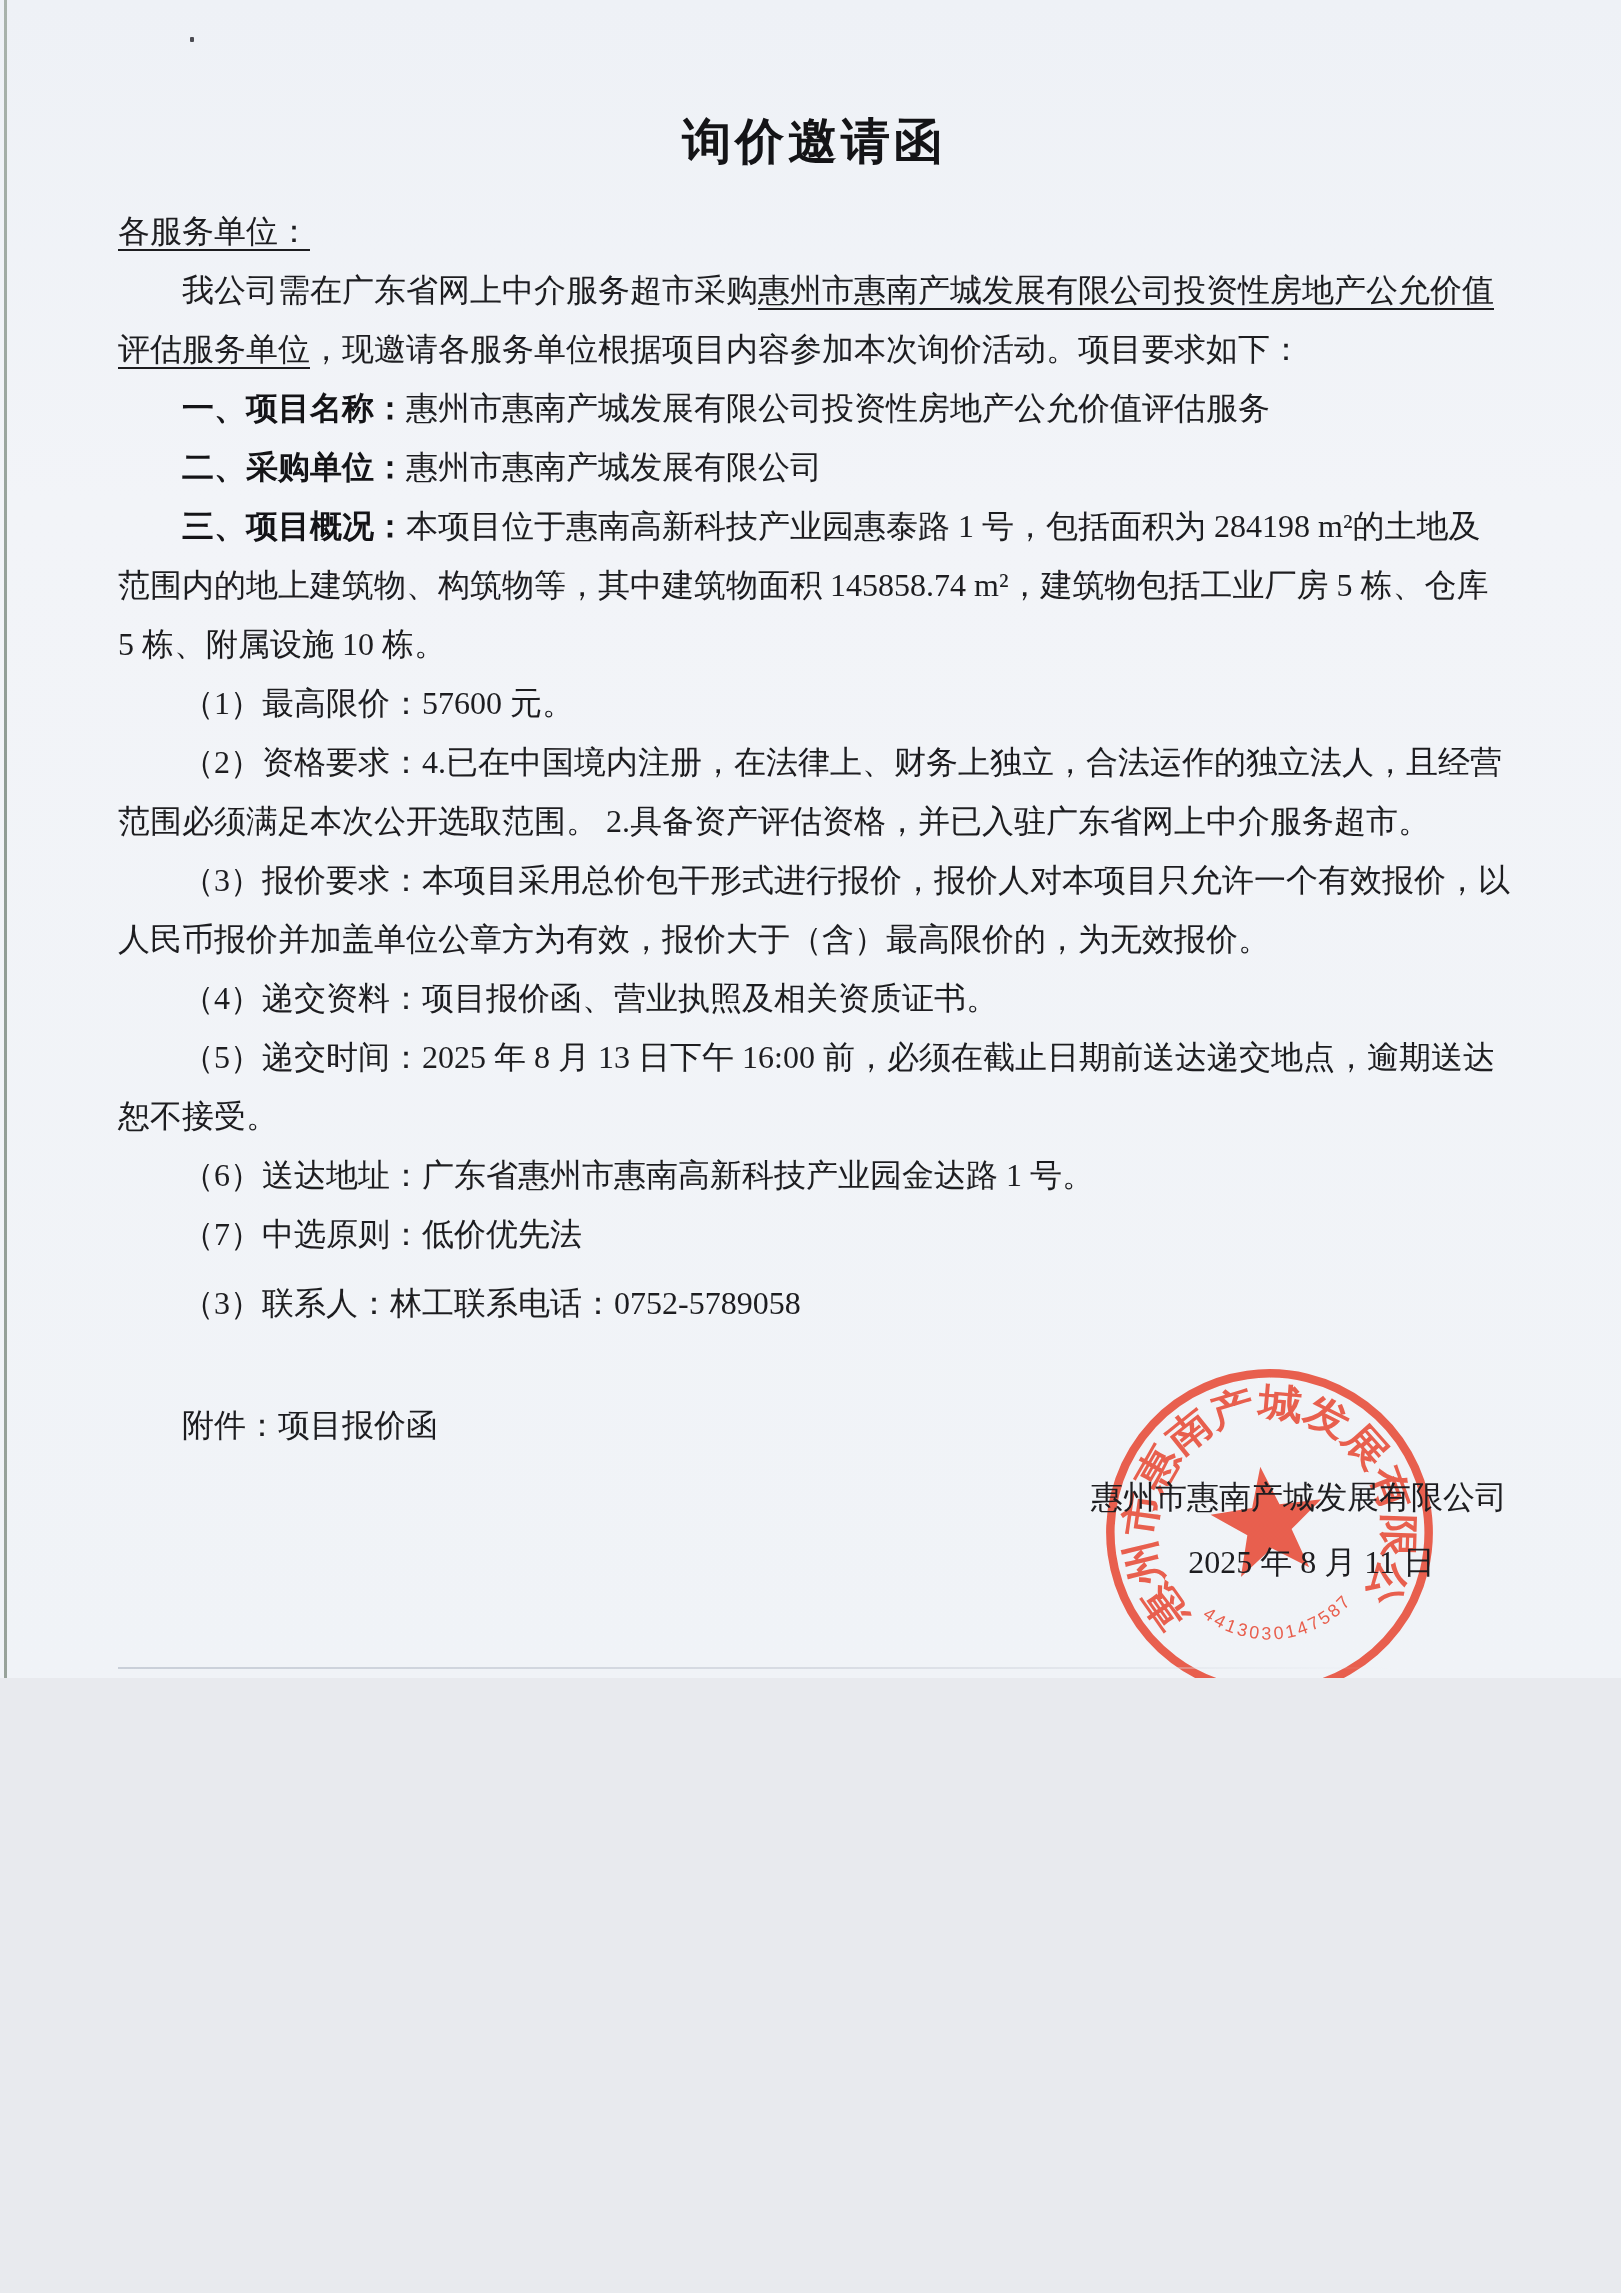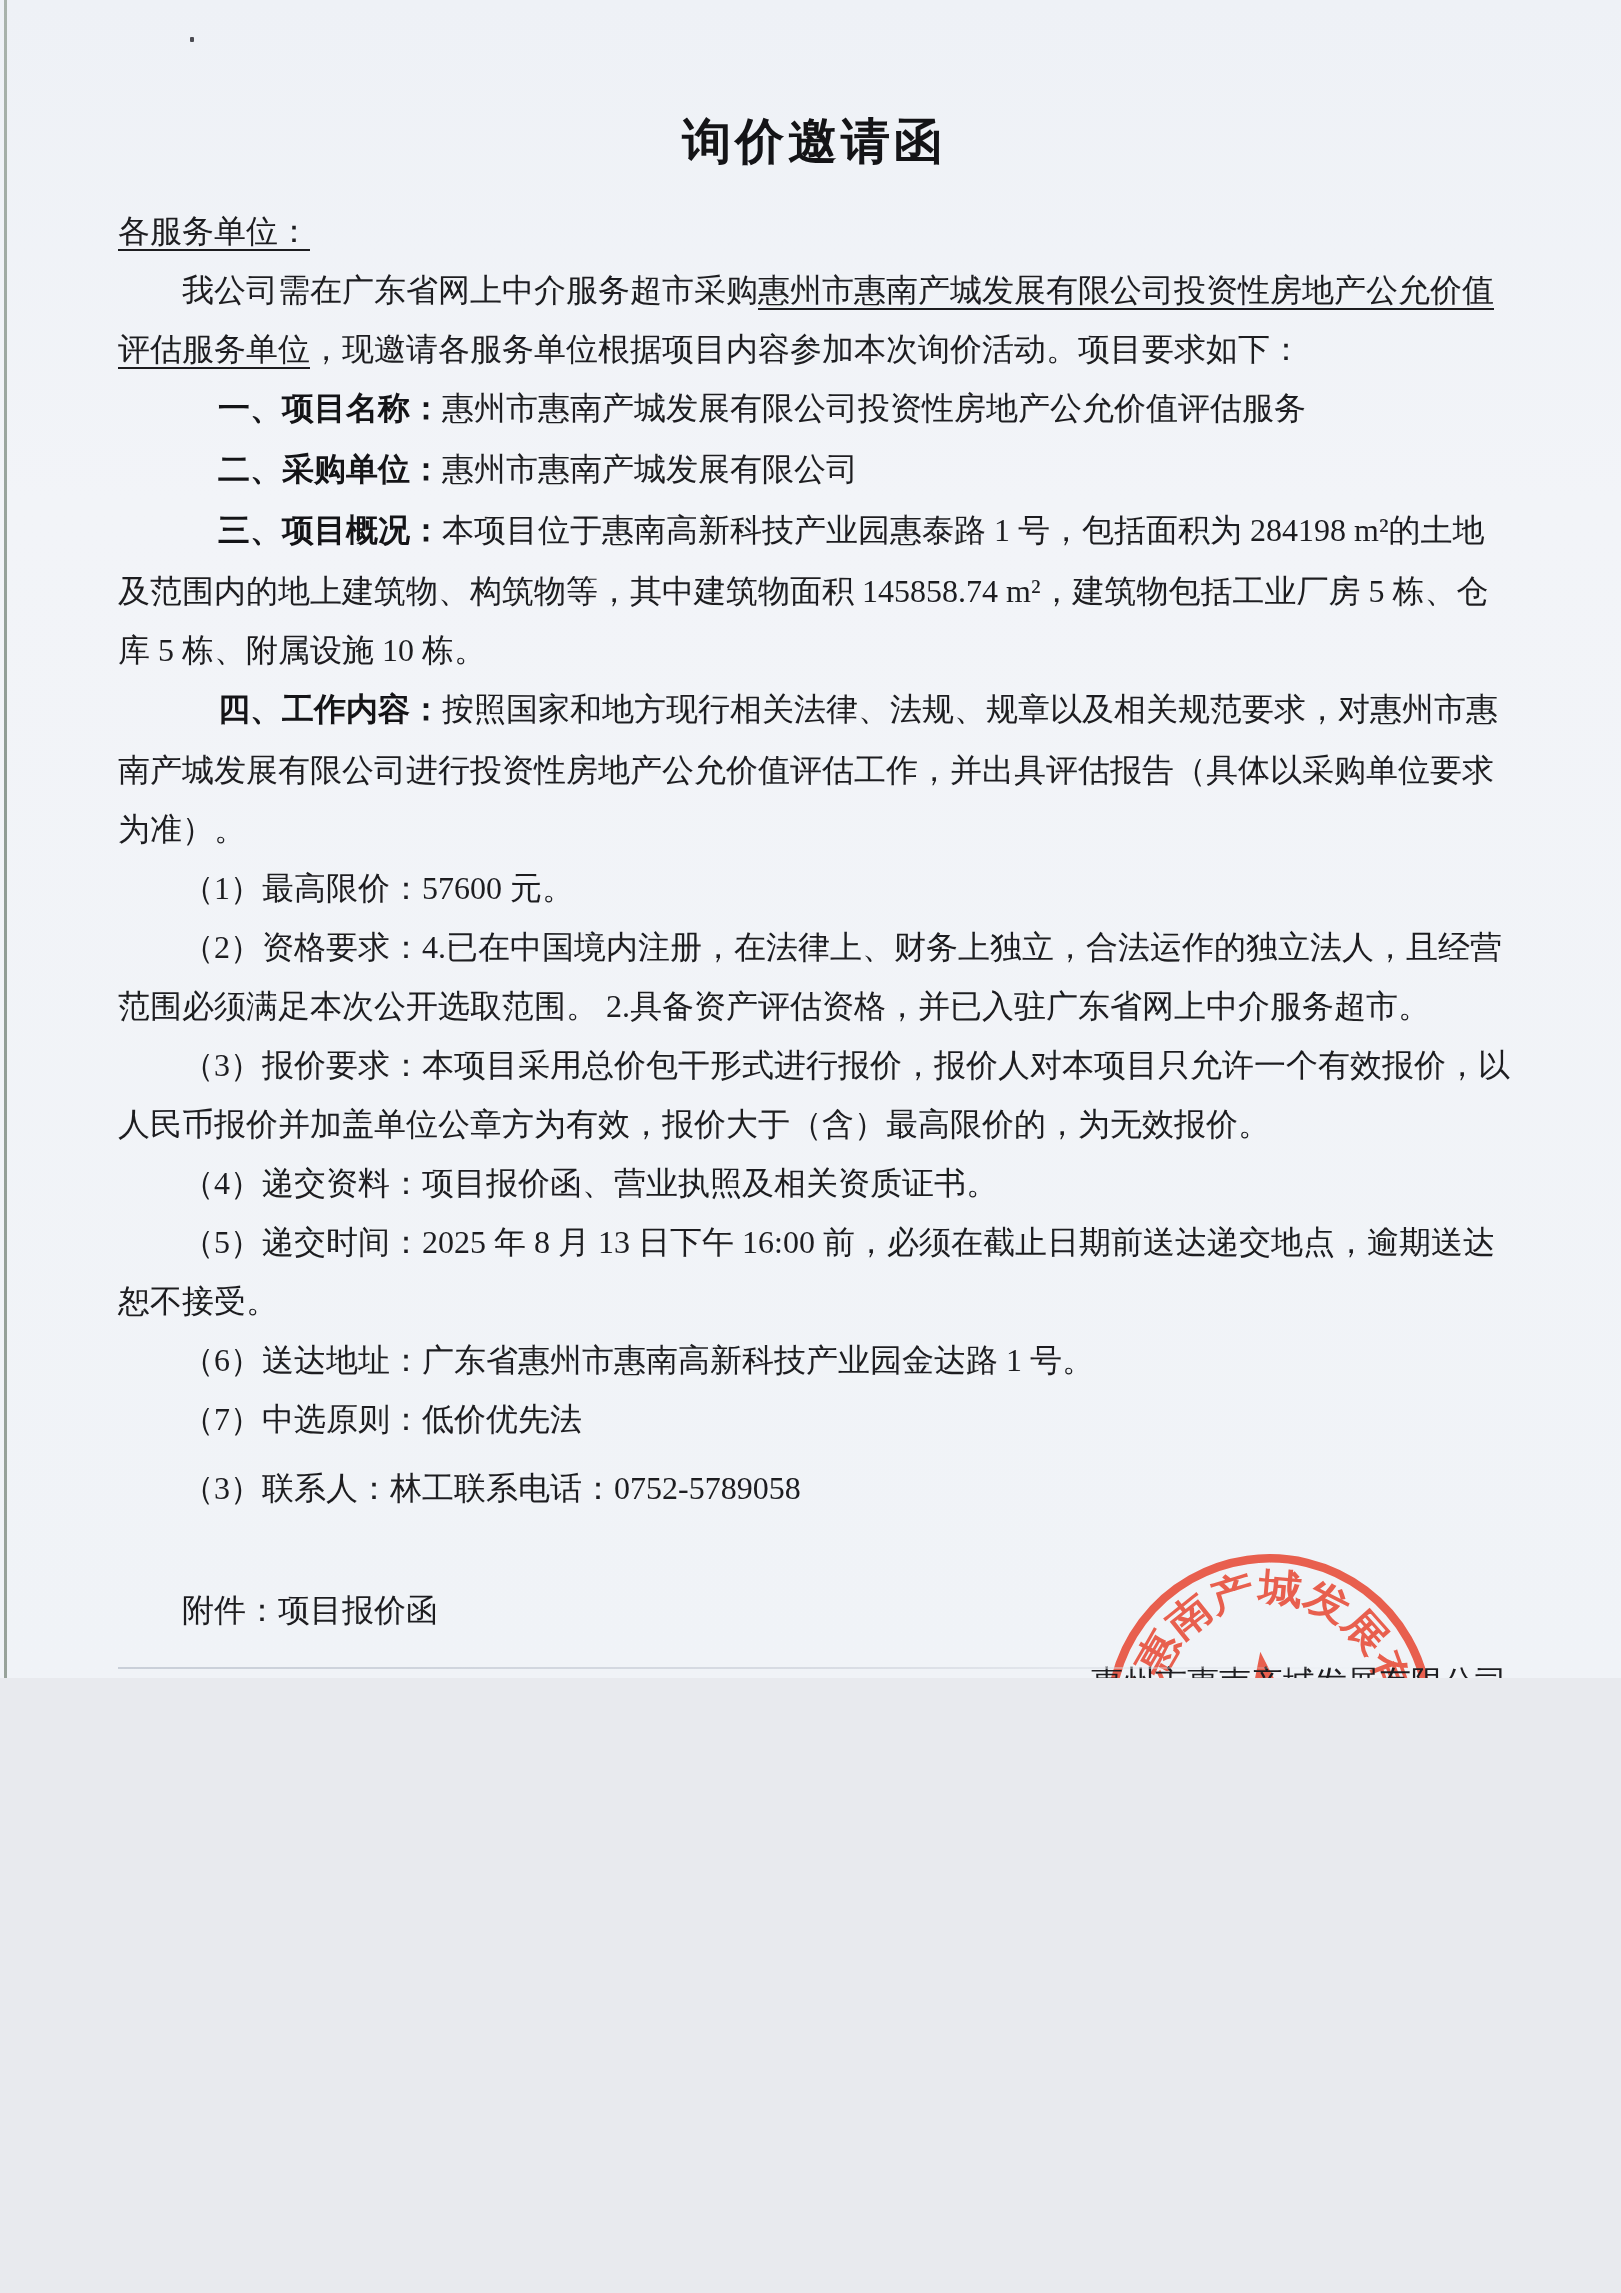--- a/index.html
+++ b/index.html
@@ -42,24 +42,23 @@
     font-weight:bold;
     font-size:49px;
     line-height:63px;
     letter-spacing:3.9px;
     color:#141417;
   }
   p { margin:0; font-size:32px; line-height:59px; }
   .indent { text-indent:2em; }
   .u { text-decoration:underline; text-underline-offset:6.9px; text-decoration-thickness:2px; }
   .label {
-    font-family:Liberation Mono, monospace;
+    font-family:Liberation Sans, sans-serif;
     font-weight:bold;
     color:#141417;
-    margin-left:36px;
   }
   .contact-line { margin-top:9.8px; }
   .phone-part { }
   .attachment { margin-top:63px; text-indent:2em; }
 
   .sig-block { position:relative; margin-top:13.7px; }
   .sig-company { text-align:right; padding-right:3.9px; position:relative; z-index:3; }
   .sig-date { text-align:right; padding-right:76px; margin-top:5.9px; position:relative; z-index:3; }
 
   .stamp {
@@ -87,21 +86,20 @@
     <p><span class="u">各服务单位：</span></p>
 
     <p class="indent"><span>我公司需在广东省网上中介服务超市采购</span><span class="u">惠州市惠南产城发展有限公司投资性房地产公允价值评估服务单位</span><span>，现邀请各服务单位根据项目内容参加本次询价活动。项目要求如下：</span></p>
 
     <p class="indent"><span class="label">一、项目名称：</span><span>惠州市惠南产城发展有限公司投资性房地产公允价值评估服务</span></p>
 
     <p class="indent"><span class="label">二、采购单位：</span><span>惠州市惠南产城发展有限公司</span></p>
 
     <p class="indent"><span class="label">三、项目概况：</span><span>本项目位于惠南高新科技产业园惠泰路 1 号，包括面积为 284198 m²的土地及范围内的地上建筑物、构筑物等，其中建筑物面积 145858.74 m²，建筑物包括工业厂房 5 栋、仓库 5 栋、附属设施 10 栋。</span></p>
 
-    <p class="indent"><span class="label">四、工作内容：</span><span>按照国家和地方现行相关法律、法规、规章以及相关规范要求，对惠州市惠南产城发展有限公司进行投资性房地产公允价值评估工作，并出具评估报告（具体以采购单位要求为准）。</span></p>
 
 
     <p class="indent">（1）最高限价：57600 元。</p>
     <p class="indent">（2）资格要求：4.已在中国境内注册，在法律上、财务上独立，合法运作的独立法人，且经营范围必须满足本次公开选取范围。 2.具备资产评估资格，并已入驻广东省网上中介服务超市。</p>
     <p class="indent">（3）报价要求：本项目采用总价包干形式进行报价，报价人对本项目只允许一个有效报价，以人民币报价并加盖单位公章方为有效，报价大于（含）最高限价的，为无效报价。</p>
     <p class="indent">（4）递交资料：项目报价函、营业执照及相关资质证书。</p>
     <p class="indent">（5）递交时间：2025 年 8 月 13 日下午 16:00 前，必须在截止日期前送达递交地点，逾期送达恕不接受。</p>
     <p class="indent">（6）送达地址：广东省惠州市惠南高新科技产业园金达路 1 号。</p>
     <p class="indent">（7）中选原则：低价优先法</p>
 

